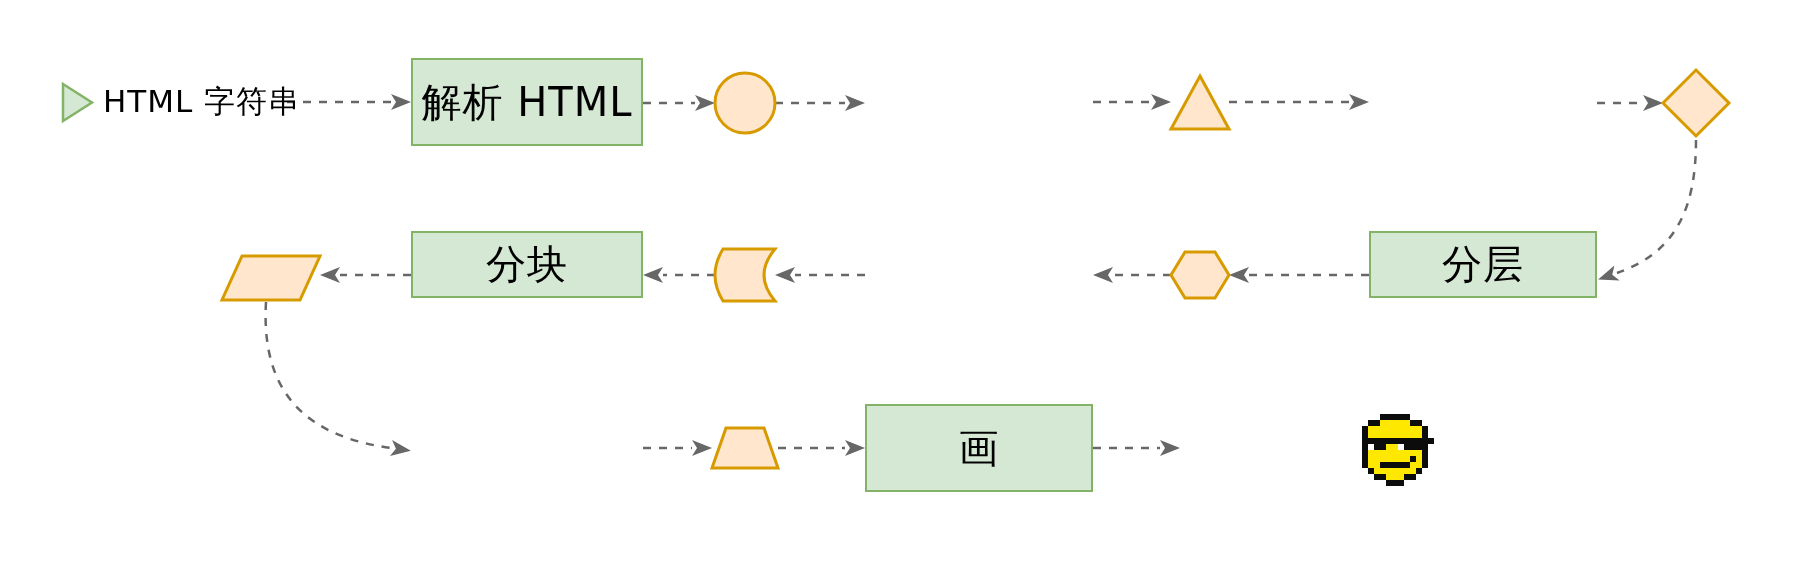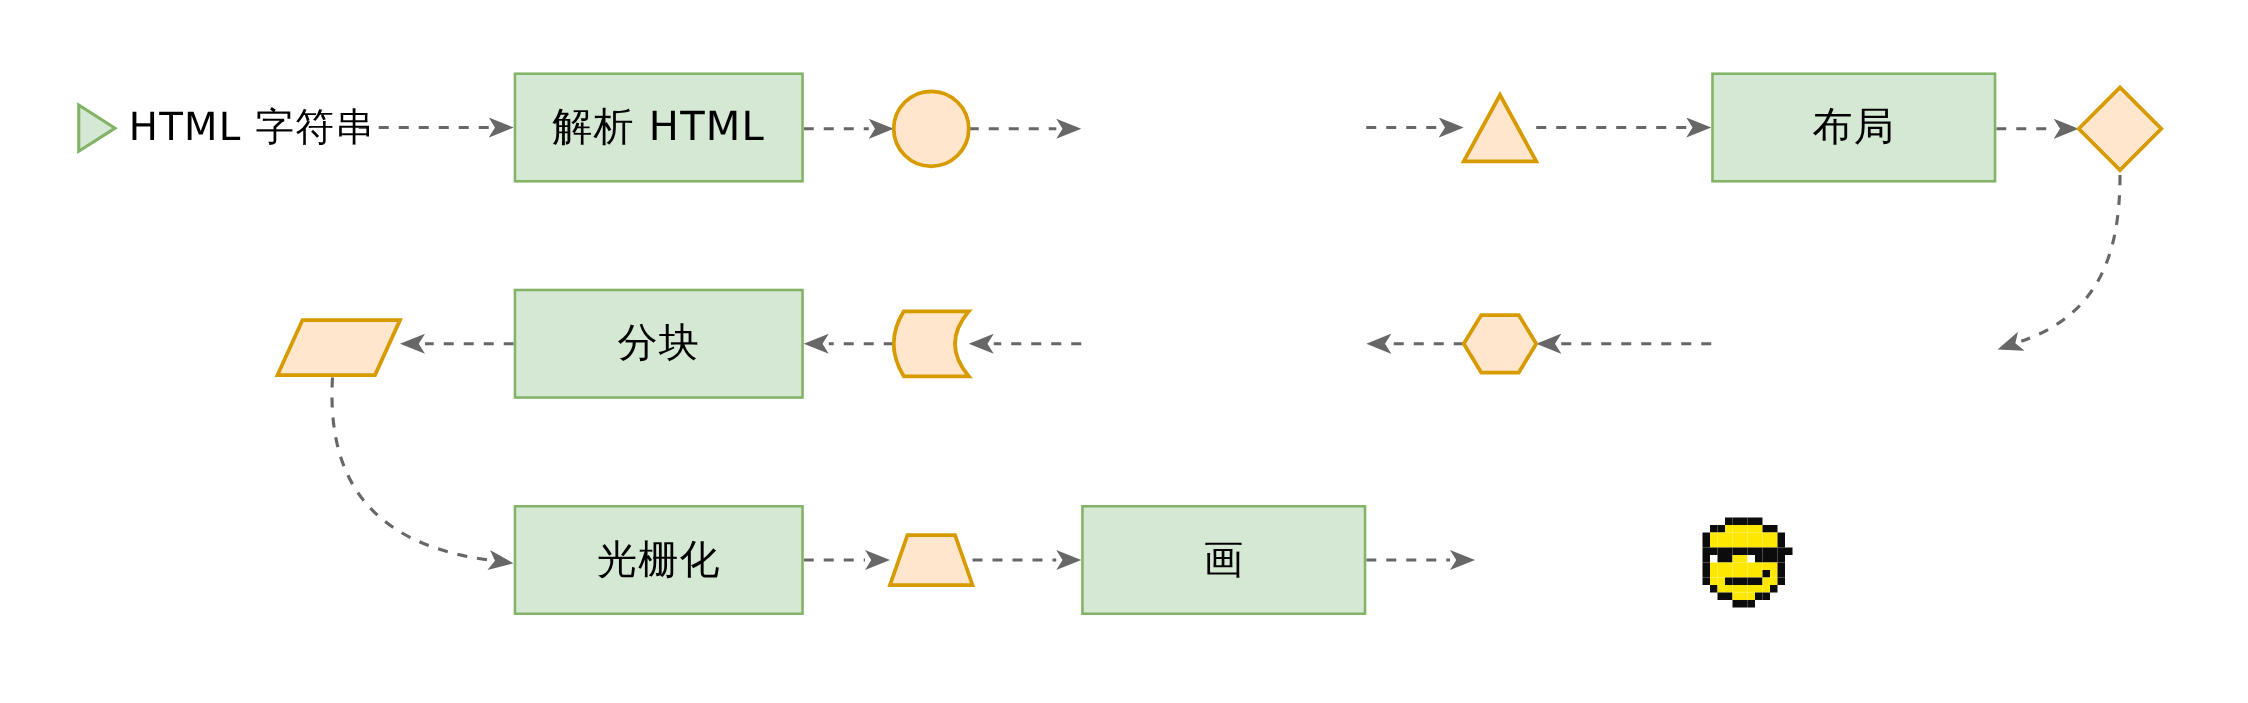--- a/index.html
+++ b/index.html
@@ -8,27 +8,27 @@
     font-family:"DejaVu Sans","Liberation Sans",sans-serif;color:#000;
   }
   .overlay{position:absolute;left:0;top:0;width:1798px;height:562px;}
   .conn{fill:none;stroke:var(--arrow);stroke-width:2.5;stroke-dasharray:8 8;}
   .ah{fill:var(--arrow);stroke:none;}
   .orange-shape{fill:var(--orange-fill);stroke:var(--orange-stroke);stroke-width:3;}
   .start-tri{fill:var(--green-fill);stroke:var(--green-stroke);stroke-width:2.5;}
   .node{
     position:absolute;display:flex;align-items:center;justify-content:center;
     background:var(--green-fill);border:2px solid var(--green-stroke);
-    box-sizing:border-box;font-size:32px;letter-spacing:1px;
+    box-sizing:border-box;font-size:40px;letter-spacing:1px;
   }
   .col-a{left:411px;width:232px;}
   .col-b{left:865px;width:228px;}
   .col-c{left:1369px;width:228px;}
   .row-1{top:58px;height:88px;}
-  .row-2{top:231px;height:88px;}
+  .row-2{top:231px;height:67px;}
   .row-3{top:404px;height:88px;}
   .flow-label{
     position:absolute;display:flex;align-items:center;font-size:31px;letter-spacing:1px;white-space:nowrap;text-align:right;
   }
   .start-label{left:103px;top:58px;height:88px;}
   .end-label{left:1196px;top:404px;height:88px;}
   .emoji{
     position:absolute;left:1362px;top:414px;
     display:grid;grid-template-columns:repeat(12,6px);grid-auto-rows:6px;
   }
@@ -76,29 +76,26 @@
     <path class="orange-shape" d="M775,249 Q753,275 775,301 L723,301 Q707,275 723,249 Z"></path>
     <path class="orange-shape" d="M242,256 L320,256 L300,300 L222,300 Z"></path>
     <path class="orange-shape" d="M726,428 L764,428 L778,468 L712,468 Z"></path>
   </svg>
 
   <div class="flow-label start-label">HTML 字符串</div>
 
   <div class="node col-a row-1">
     <span>解析 HTML</span>
   </div>
-  <div class="node col-c row-1">
-    <span>布局</span>
+  <div class="node col-c row-2">
+    <span>分层</span>
   </div>
   <div class="node col-a row-2">
     <span>分块</span>
   </div>
-  <div class="node col-a row-3">
-    <span>光栅化</span>
-  </div>
   <div class="node col-b row-3">
     <span>画</span>
   </div>
 
   <div class="emoji">
       <span></span>
       <span></span>
       <span></span>
       <span style="background: rgb(12, 12, 12);"></span>
       <span style="background: rgb(12, 12, 12);"></span>

